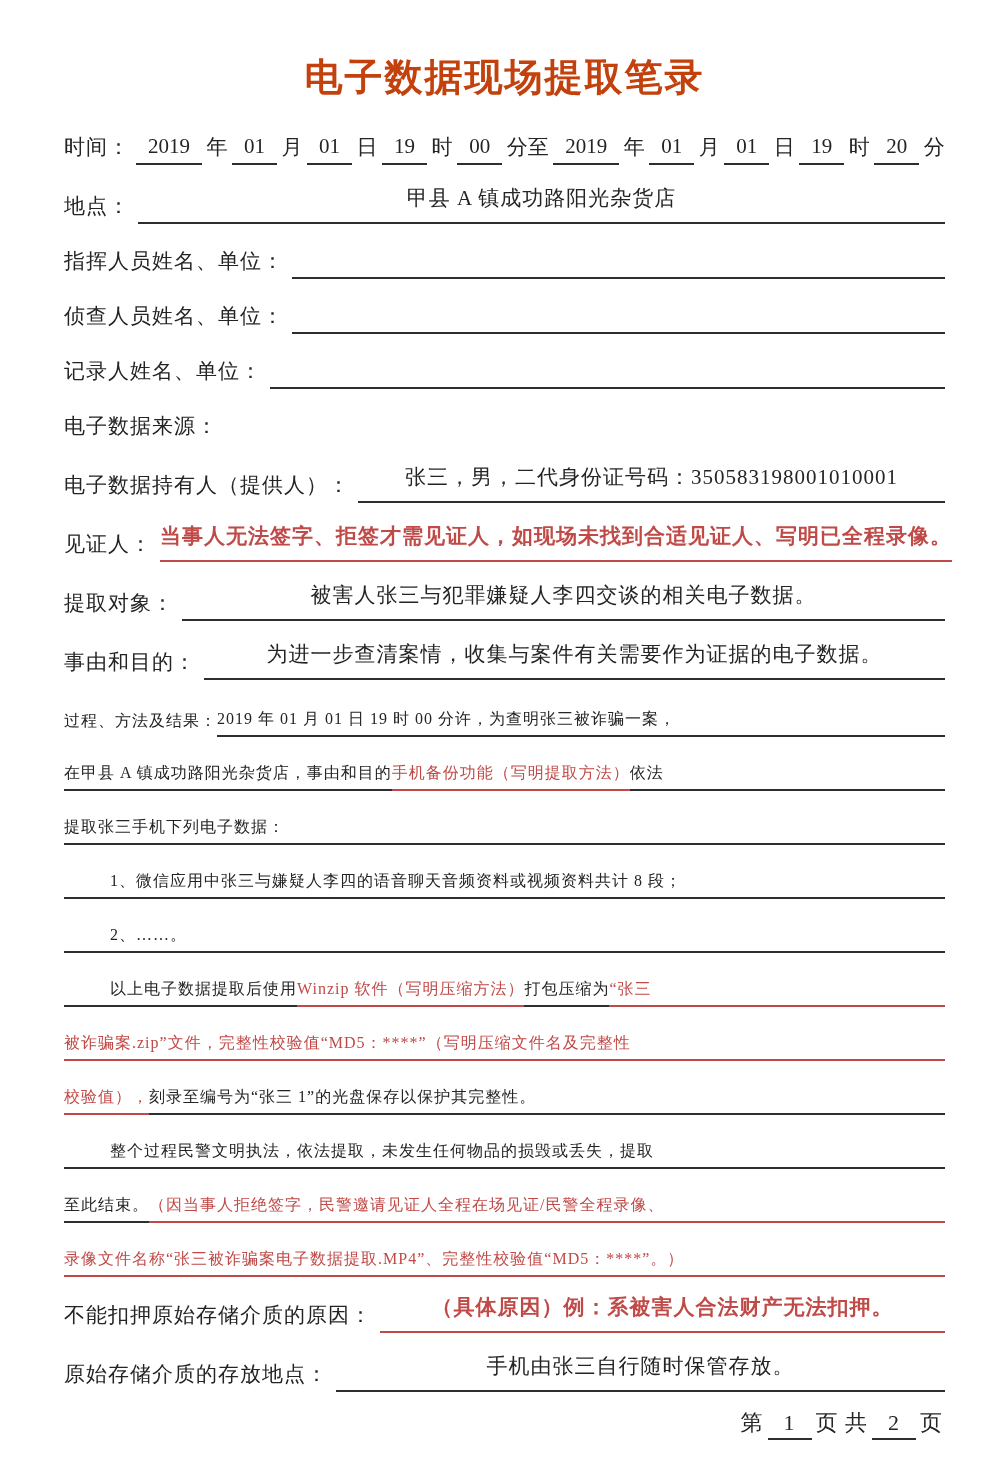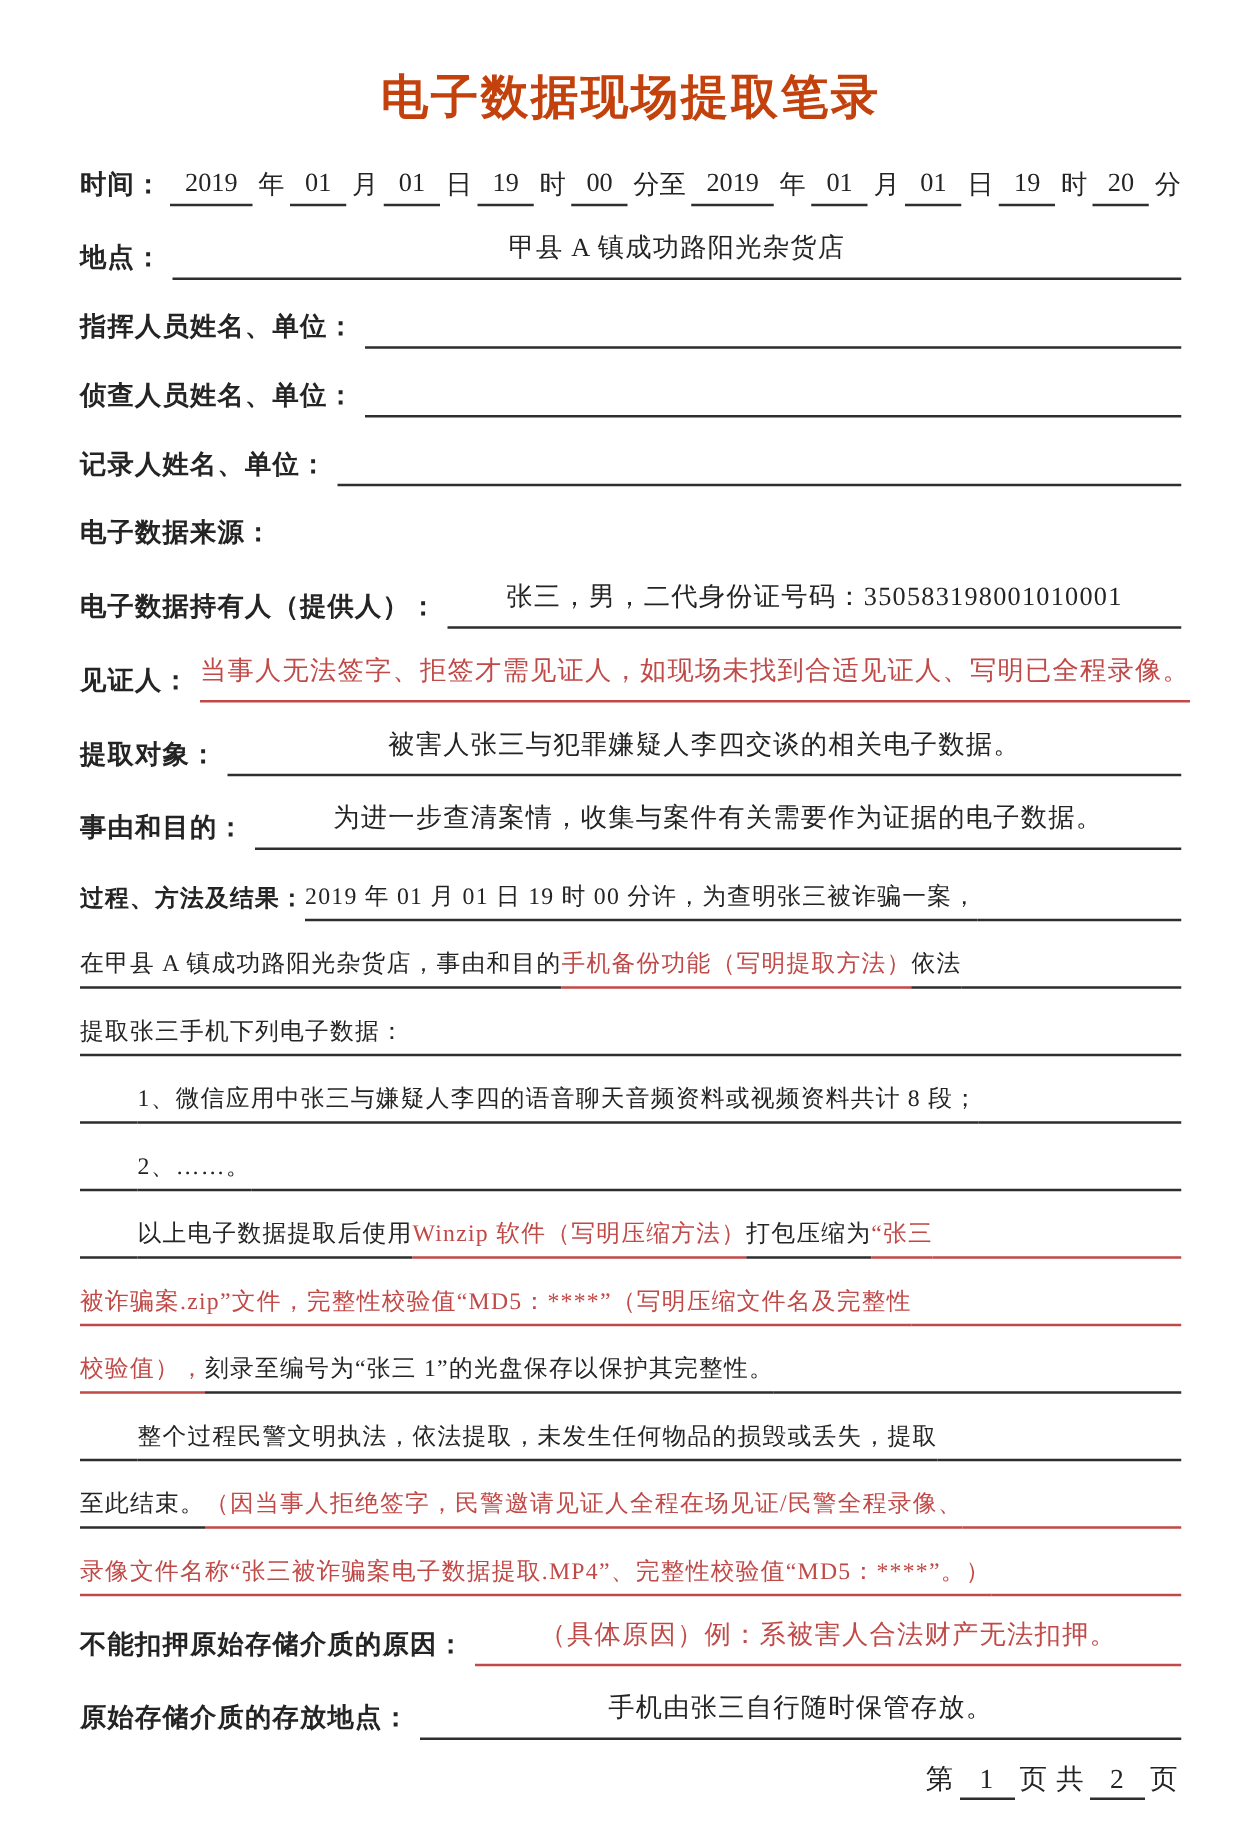--- a/index.html
+++ b/index.html
@@ -27,44 +27,44 @@
   }
   .row{
     display:flex;
     align-items:flex-end;
     margin-bottom:19px;
     font-size:21px;
     min-height:36px;
   }
   .label{
     font-family:"Liberation Sans","DejaVu Sans",sans-serif;
-    font-weight:bold;
+    font-weight:normal;
     white-space:nowrap;
     letter-spacing:1px;
     padding-bottom:4px;
   }
   .fill{
     flex:1;
     border-bottom:2px solid var(--line);
     text-align:center;
     padding-bottom:10px;
     letter-spacing:1px;
     white-space:nowrap;
     margin-left:8px;
   }
-  .fill.red{color:var(--red);border-color:var(--red);}
+  .fill.red{color:var(--red);border-color:var(--red);font-weight:bold;}
   
   .time-wrap{flex:1;display:flex;justify-content:space-between;align-items:center;margin-left:6px;}
   .tseg{padding-bottom:4px;white-space:nowrap;}
   .tseg.u{border-bottom:2px solid var(--line);padding-left:12px;padding-right:12px;text-align:center;}
   
   .pline{
     display:flex;
     align-items:flex-end;
-    font-size:19px;
+    font-size:16px;
     margin-bottom:16px;
     min-height:38px;
   }
   .seg{
     border-bottom:2px solid var(--line);
     padding-bottom:5px;
     letter-spacing:1px;
     white-space:nowrap;
   }
   .seg.red{color:var(--red);border-color:var(--red);}

